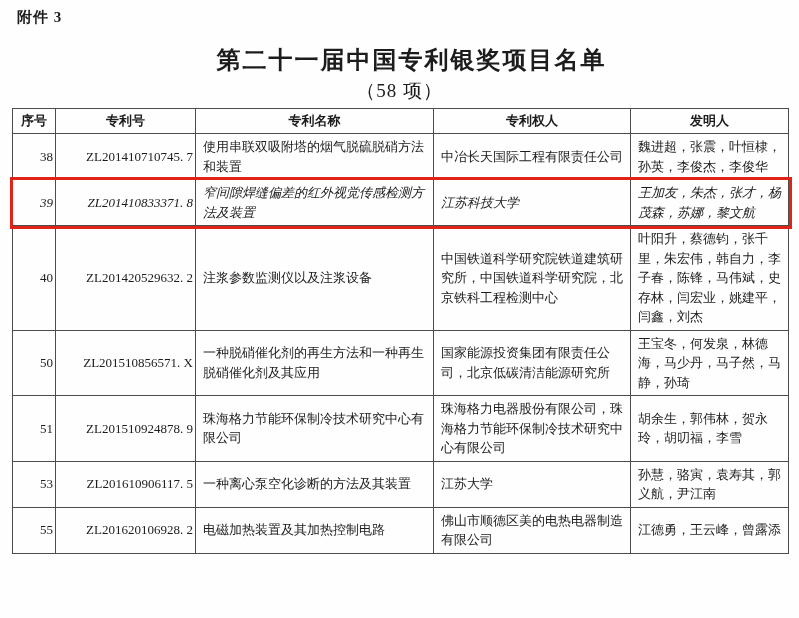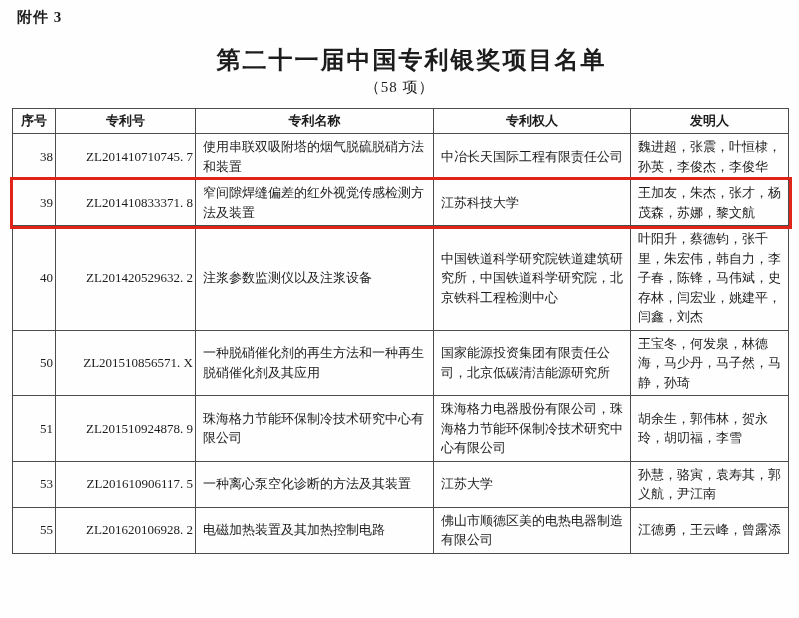--- a/index.html
+++ b/index.html
@@ -35,21 +35,21 @@
     font-size: 24px;
     font-weight: 700;
     letter-spacing: 2px;
   }
   .subtitle {
     position: absolute;
     top: 78px;
     left: 0;
     width: 100%;
     text-align: center;
-    font-size: 15px;
+    font-size: 19px;
     letter-spacing: 1px;
   }
   table.patent-table {
     position: absolute;
     top: 108px;
     left: 12px;
     width: 776px;
     border-collapse: collapse;
     table-layout: fixed;
     font-size: 13px;
@@ -69,20 +69,21 @@
   td.c-no, td.c-patent {
     text-align: right;
     padding: 3px 2px;
   }
   td.c-name, td.c-owner, td.c-inv {
     text-align: left;
   }
   tr.highlighted {
     outline: 3px solid var(--hl, #e02417);
     outline-offset: 0px;
+    font-style: italic;
   }
   col.w-no     { width: 43px; }
   col.w-patent { width: 140px; }
   col.w-name   { width: 238px; }
   col.w-owner  { width: 197px; }
   col.w-inv    { width: 158px; }
 </style>
 </head>
 <body>
 

